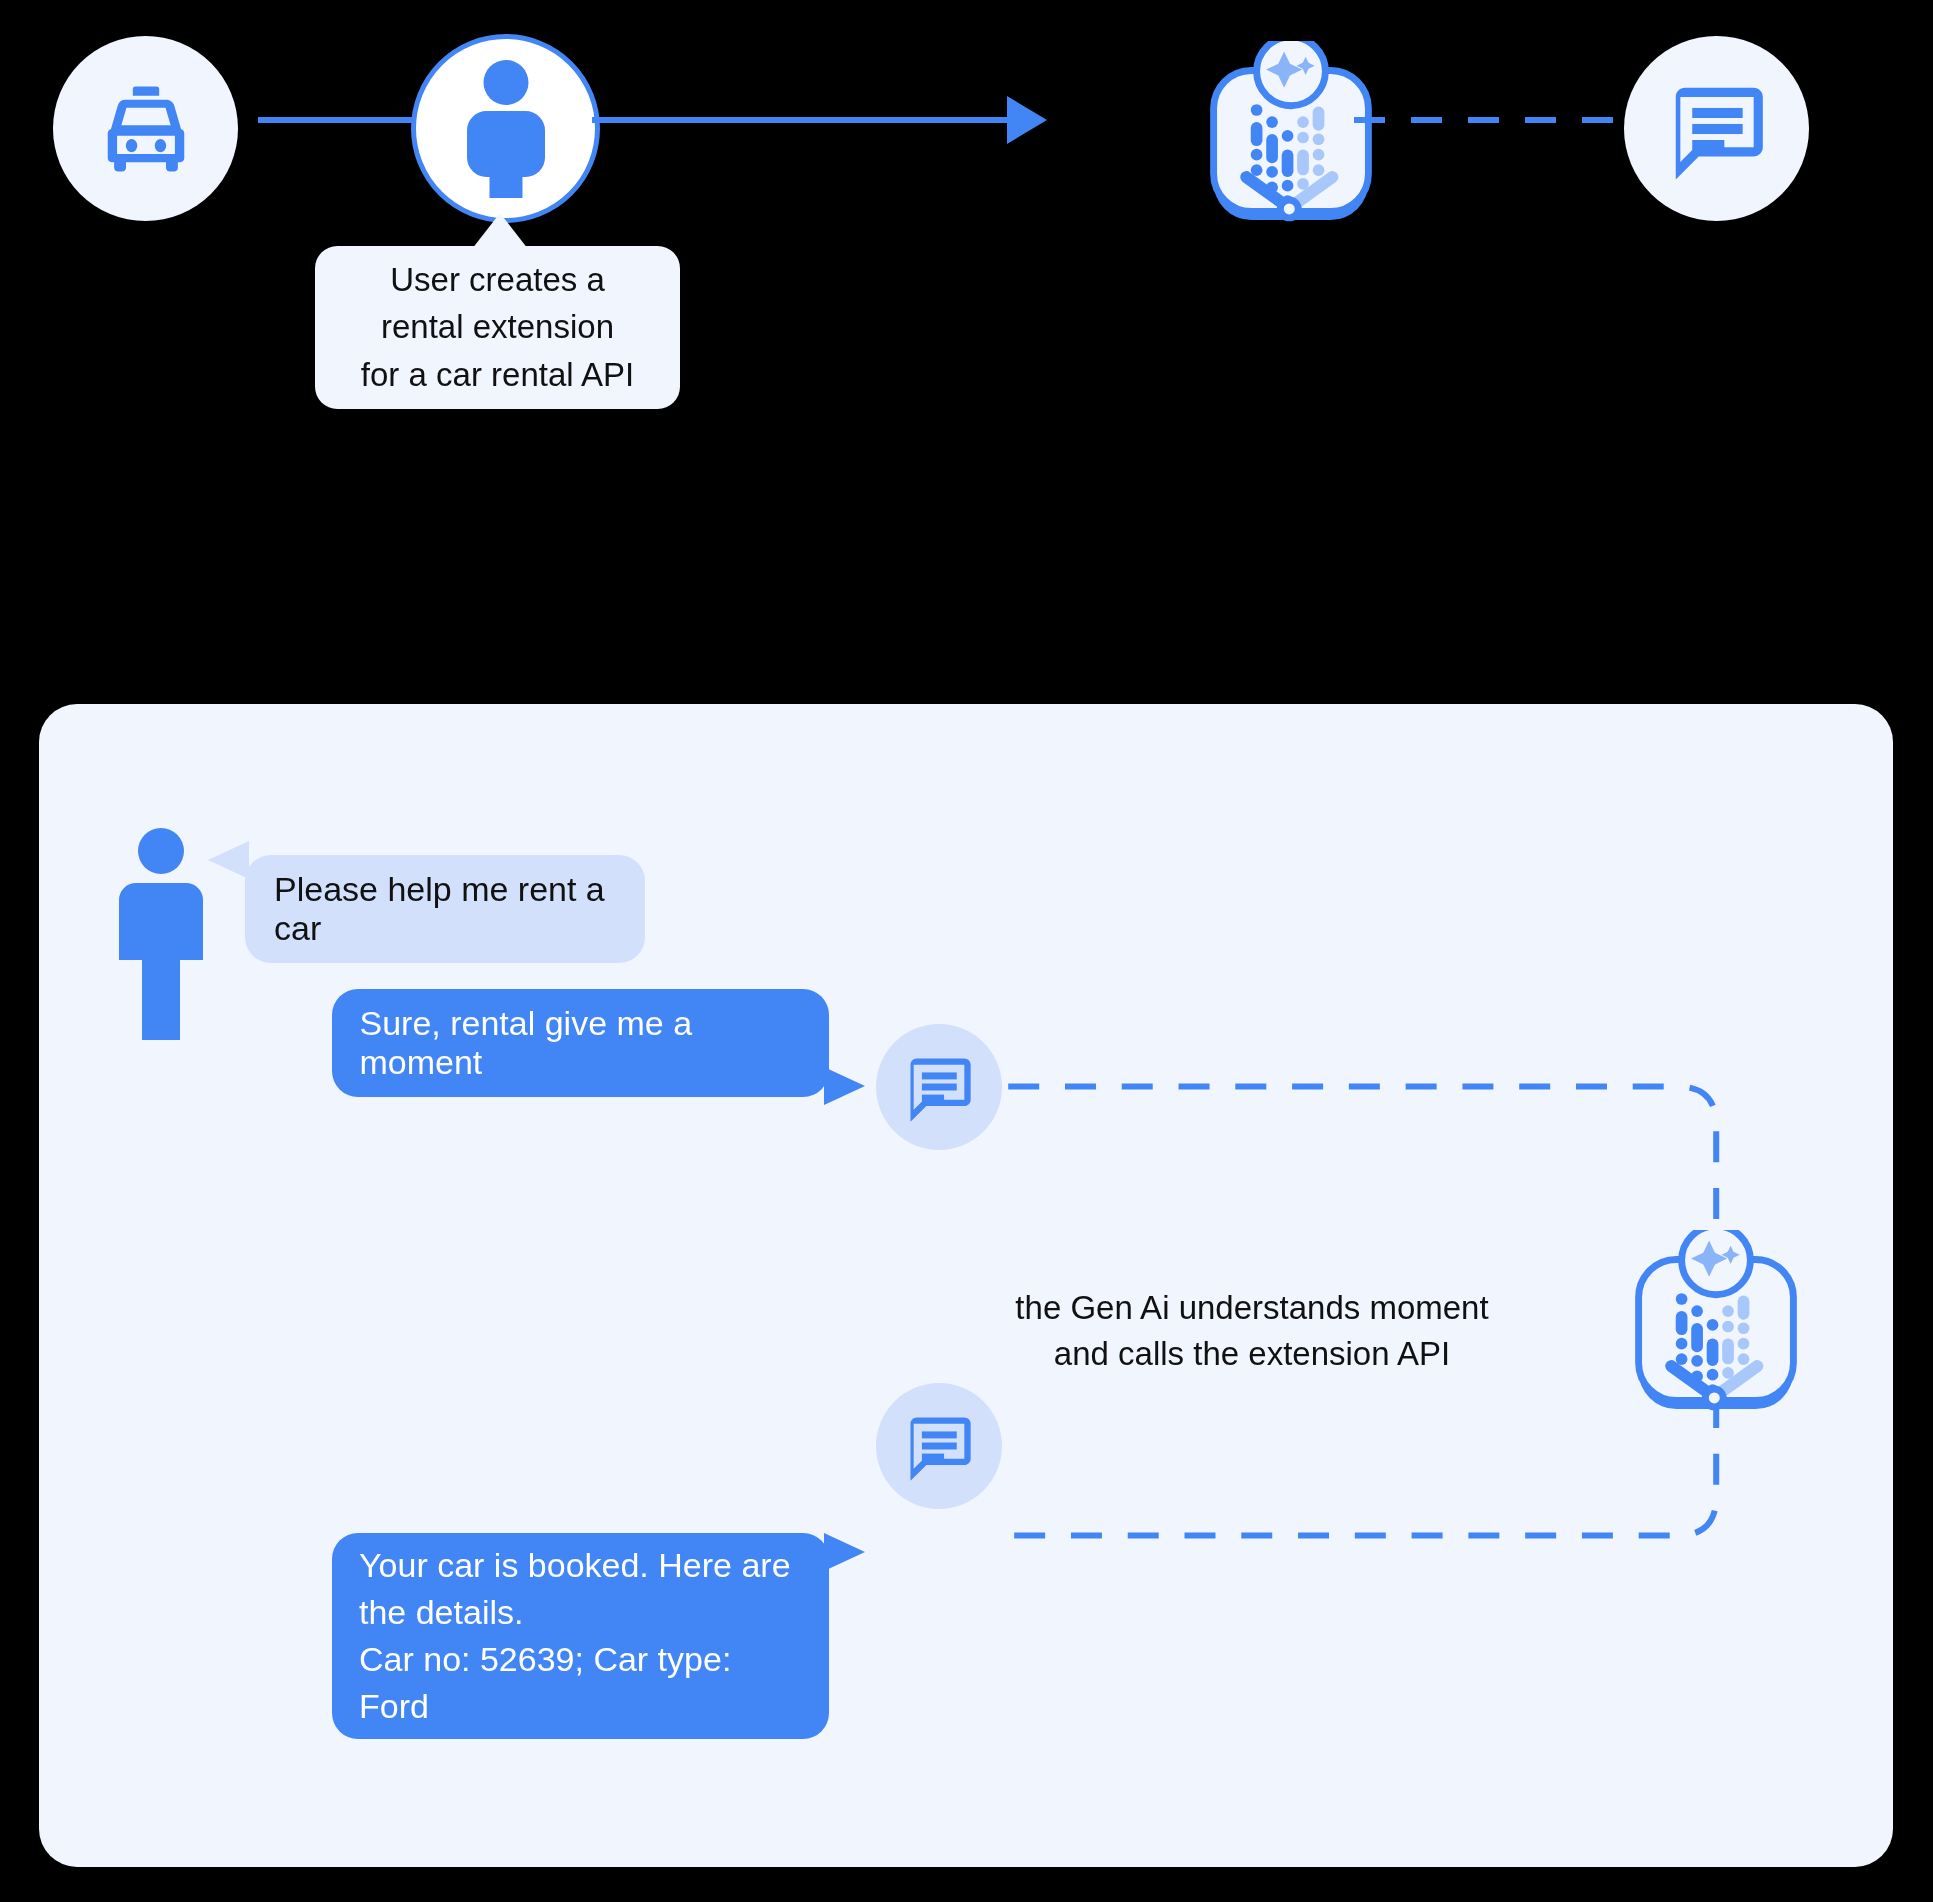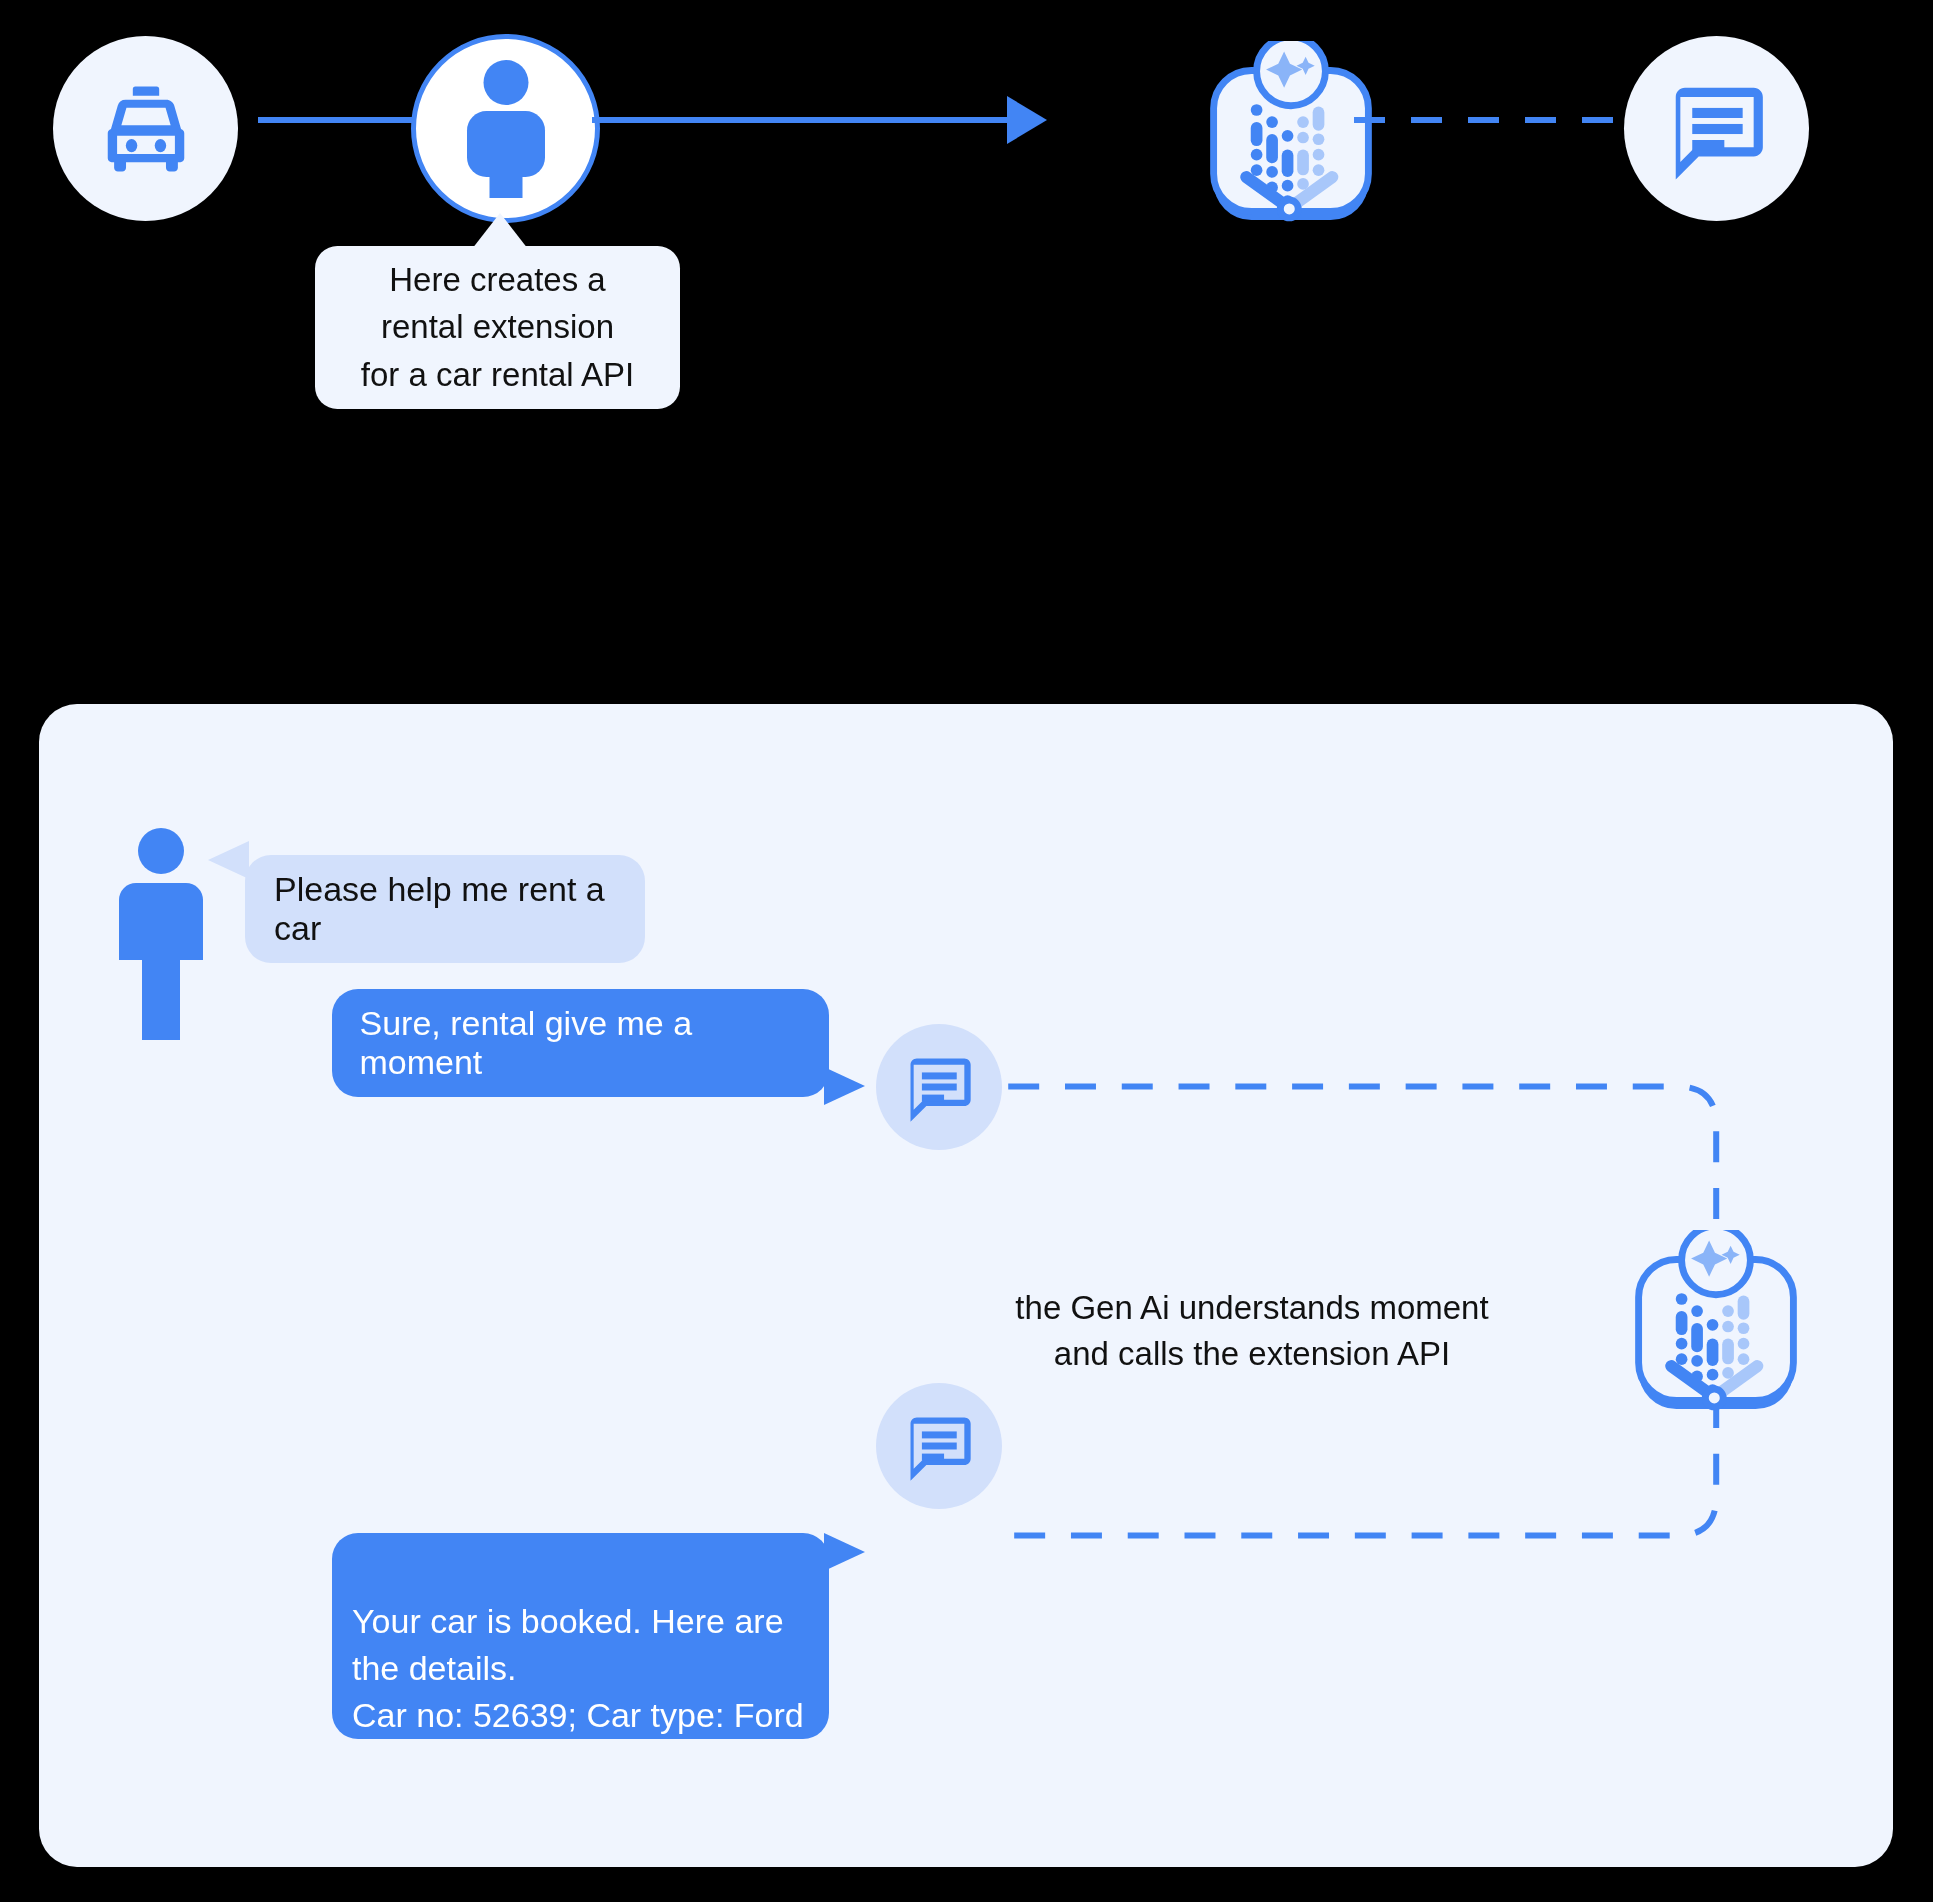--- a/index.html
+++ b/index.html
@@ -78,21 +78,21 @@
   }
   #bubble-ai1 .txt{font-size:34px;color:#fff;}
   #bubble-ai1-tail{
     position:absolute;left:824px;top:1067px;width:0;height:0;
     border-top:19px solid transparent;border-bottom:19px solid transparent;
     border-left:41px solid #4285f4;
   }
 
   #bubble-ai2{
     left:332px;top:1533px;width:497px;height:206px;background:#4285f4;
-    display:flex;align-items:flex-end;padding:0 20px;
+    display:flex;align-items:center;padding:0 27px;
   }
   #bubble-ai2 .txt{font-size:34px;color:#fff;line-height:1.38;}
   #bubble-ai2-tail{
     position:absolute;left:824px;top:1533px;width:0;height:0;
     border-top:19px solid transparent;border-bottom:19px solid transparent;
     border-left:41px solid #4285f4;
   }
 
   
   #chat-circle-1{left:876px;top:1024px;width:126px;height:126px;background:#d2e0fb;}
@@ -180,21 +180,21 @@
     <svg width="110" height="110" viewBox="0 0 24 24">
       <path fill="#4285f4" d="M4 3h16c1.1 0 2 .9 2 2v11c0 1.1-.9 2-2 2H8l-5 5V5c0-1.1.9-2 2-2Zm0 2v14.2L7.2 16H20V5H4Z"></path>
       <rect fill="#4285f4" x="6.6" y="7.4" width="11" height="2.2"></rect>
       <rect fill="#4285f4" x="6.6" y="10.9" width="11" height="2.2"></rect>
       <rect fill="#4285f4" x="6.6" y="14.4" width="7" height="2.2"></rect>
     </svg>
   </div>
 
   <div id="callout-tail"></div>
   <div id="callout">
-    <div class="line">Here creates a</div>
+    <div class="line">User creates a</div>
     <div class="line">rental extension</div>
     <div class="line">for a car rental API</div>
   </div>
 
   <div id="chat-panel"></div>
 
   <svg id="dash-svg" viewBox="0 0 2247 2211" width="1933" height="1902">
     <path d="M1172 1263 H1950 Q1995 1263 1995 1308 V1420" fill="none" stroke="#4285f4" stroke-width="7" stroke-dasharray="36 30"></path>
     <path d="M1995 1648 V1636 V1740 Q1995 1785 1950 1785 H1172" fill="none" stroke="#4285f4" stroke-width="7" stroke-dasharray="36 30"></path>
   </svg>

